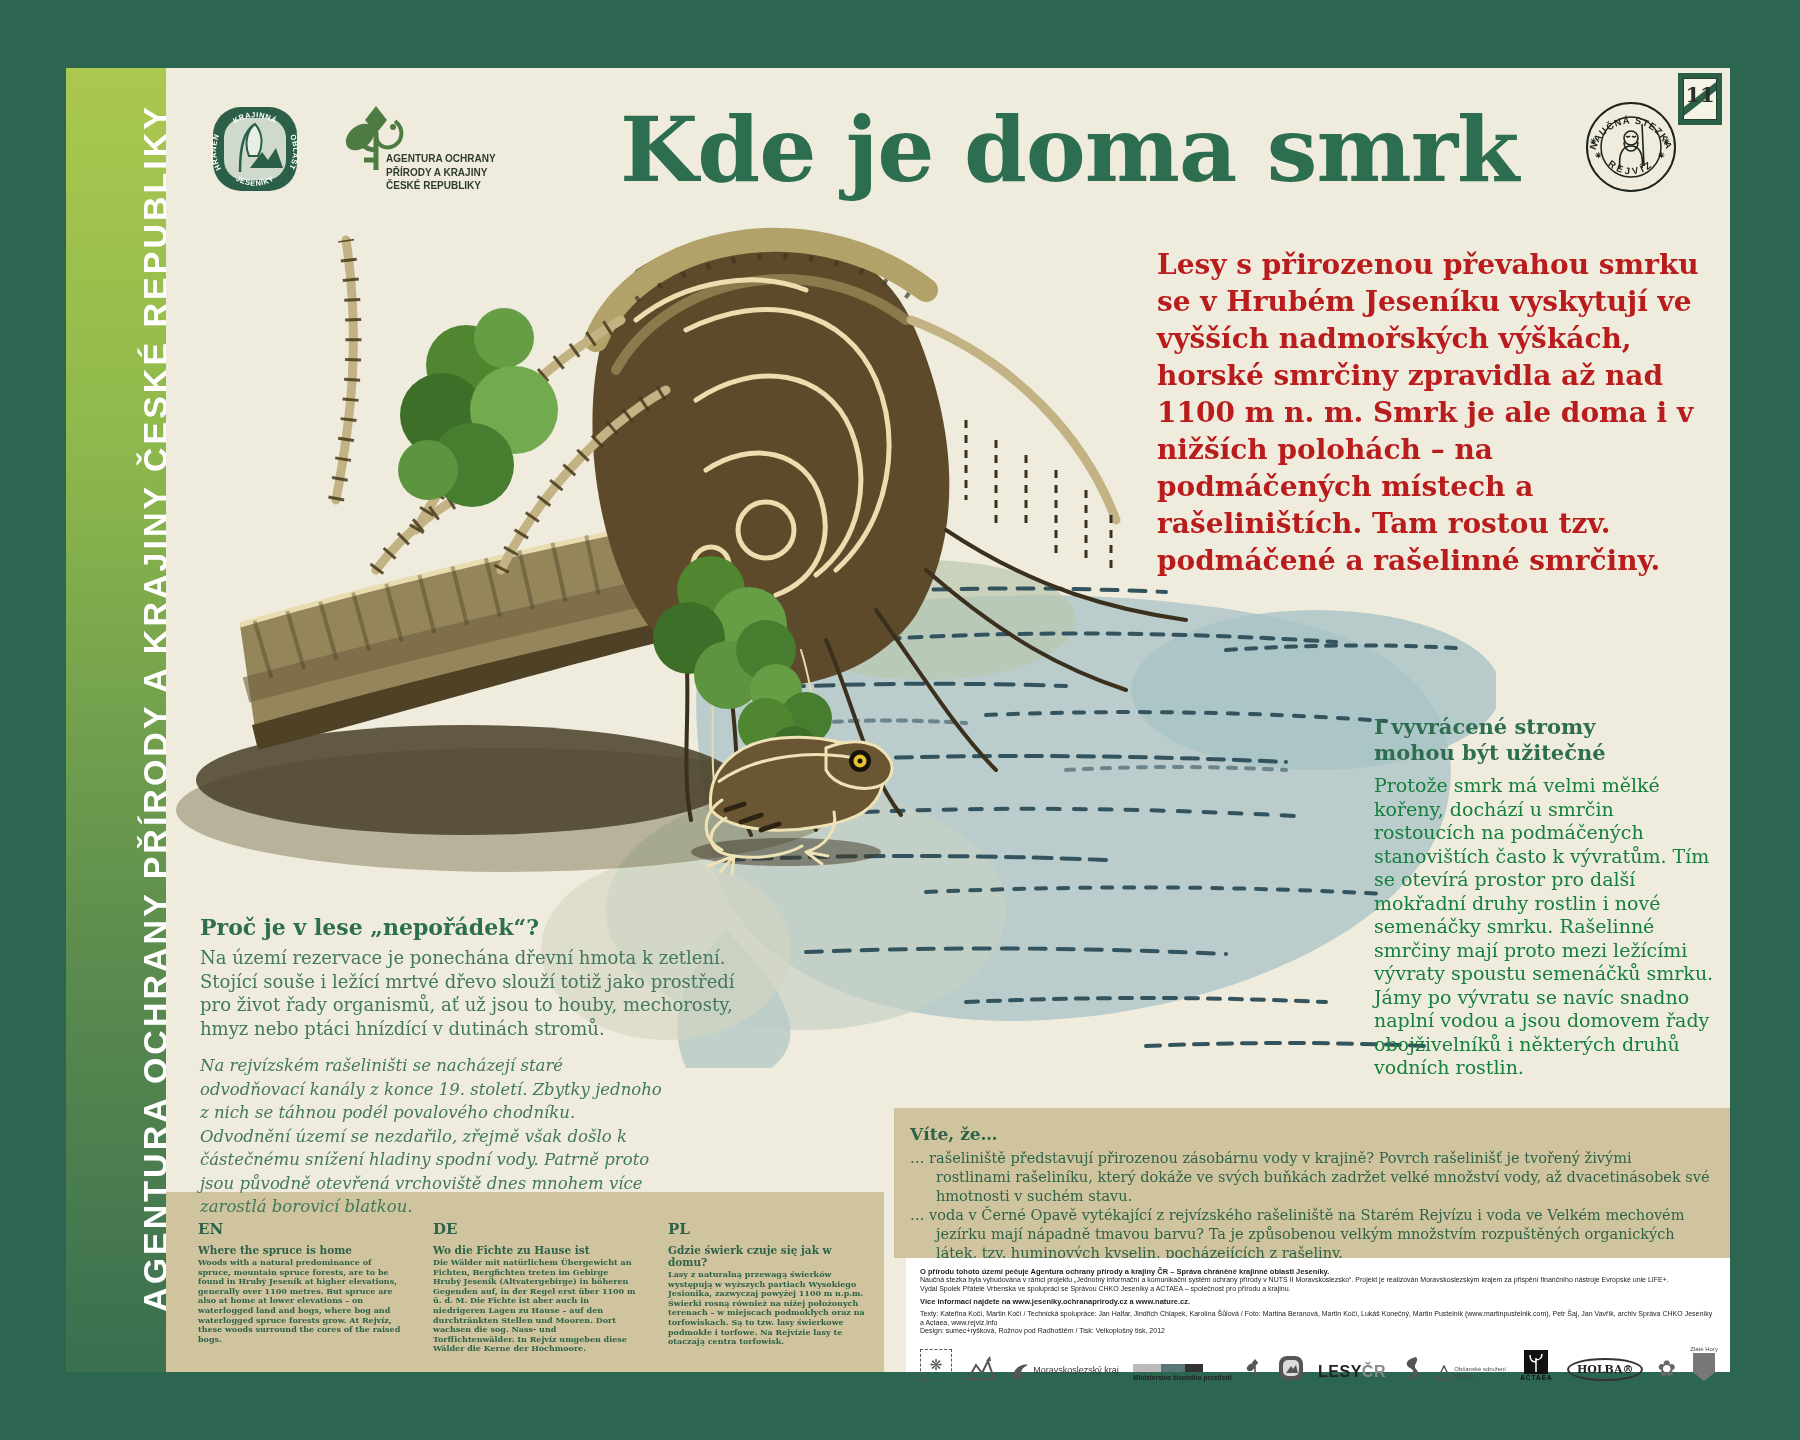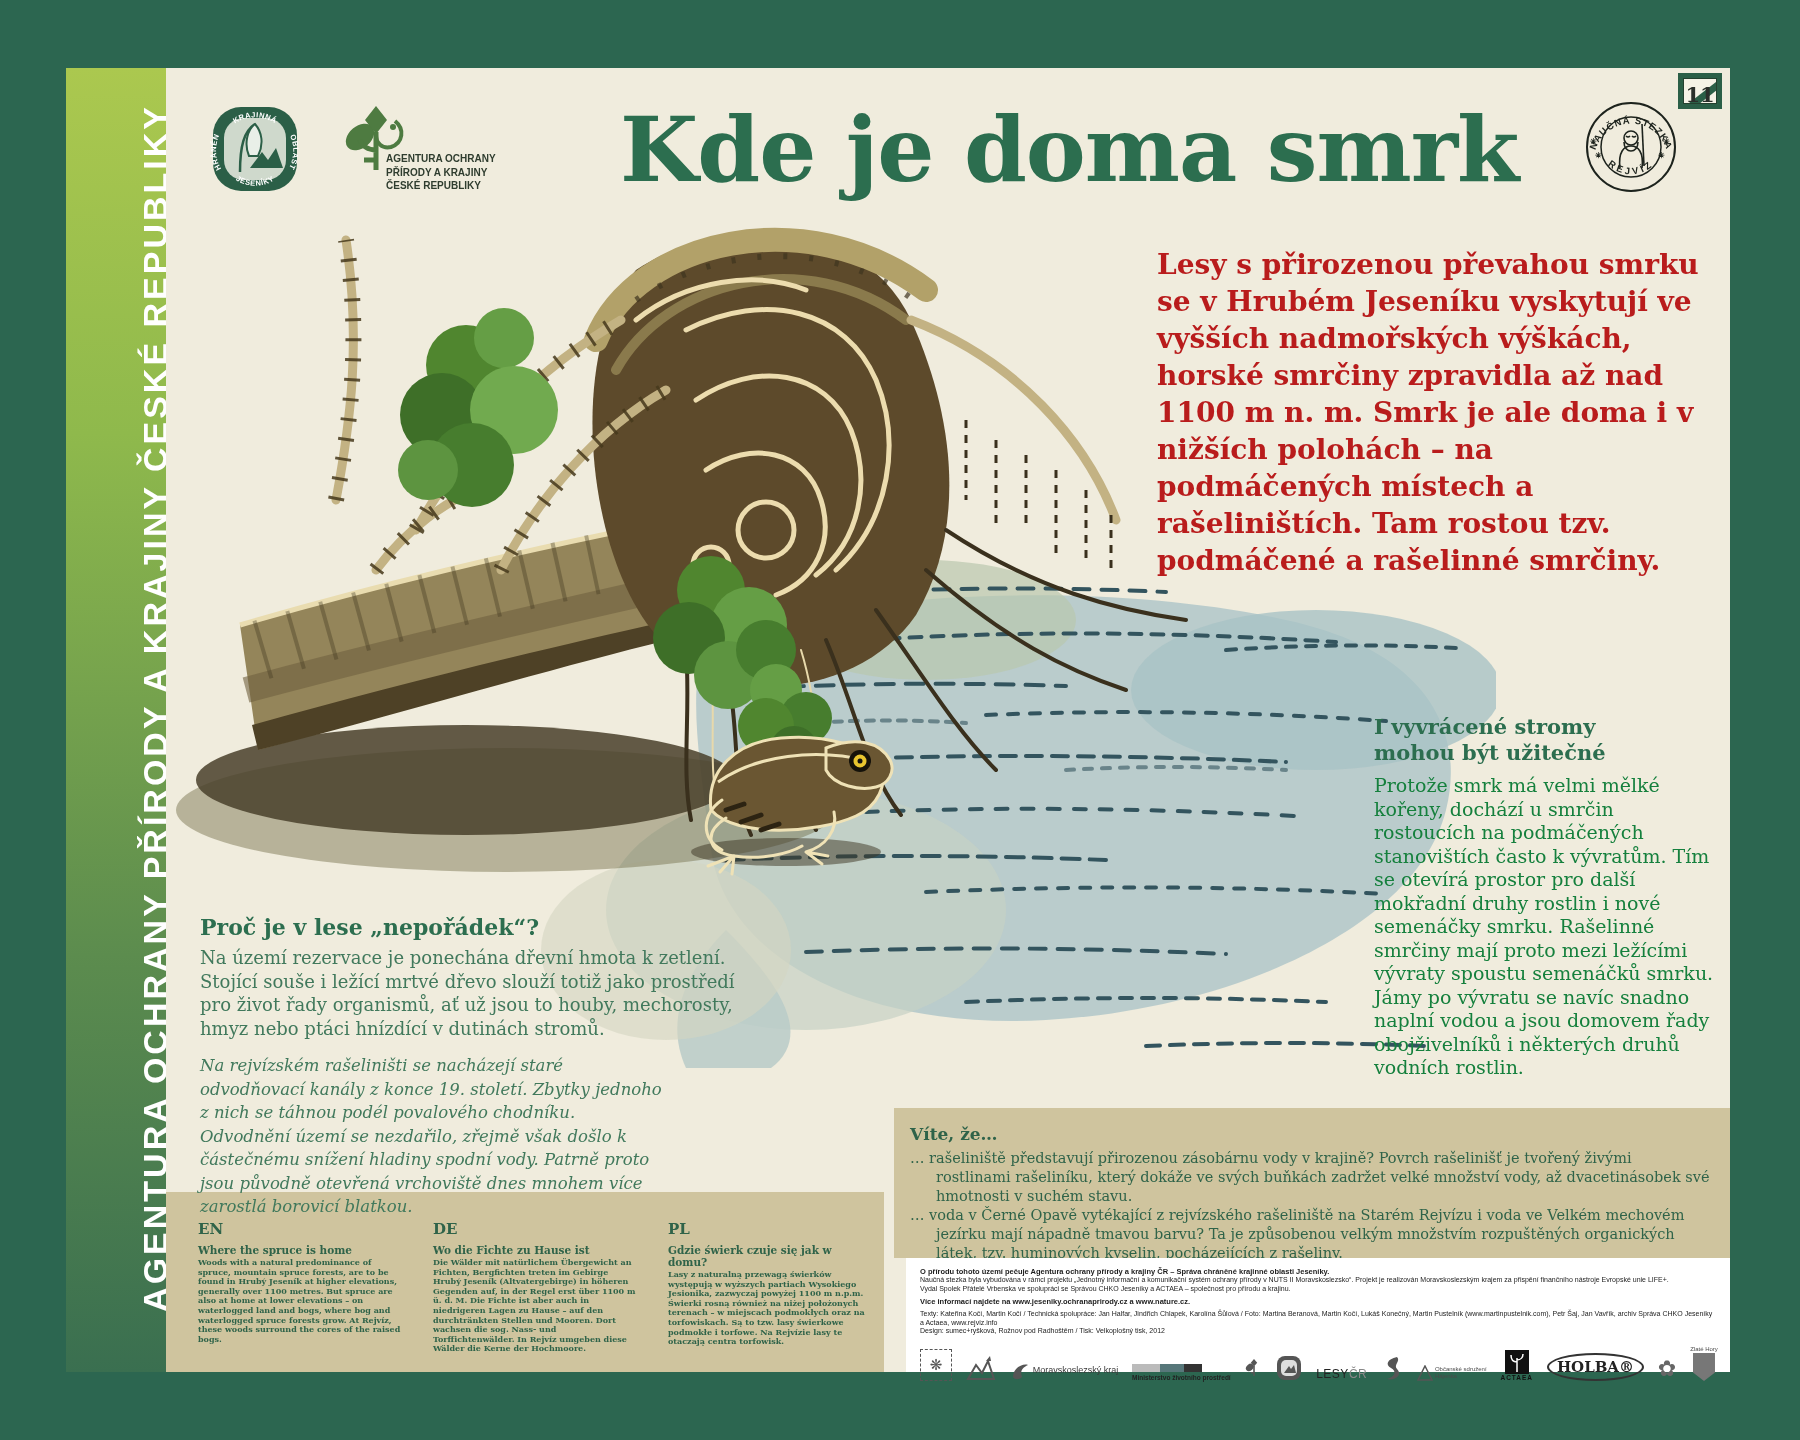--- a/index.html
+++ b/index.html
@@ -13,21 +13,21 @@
          color:#ffffff;font-family:"Liberation Sans",sans-serif;font-weight:bold;
          font-size:34px;letter-spacing:3px;}
   
   .content{position:absolute;left:166px;top:68px;width:1564px;height:1304px;background:#f0ecdd;}
   .abs{position:absolute;}
   
   .title{left:454px;top:28px;width:880px;text-align:center;color:#2c6e4f;
          font-weight:bold;font-size:90px;letter-spacing:-1px;white-space:nowrap;z-index:3;}
   .aopk-text{left:220px;top:84px;color:#2f3d2f;font-family:"Liberation Sans",sans-serif;
          font-weight:bold;font-size:10px;line-height:13.5px;white-space:pre-line;z-index:3;}
-  .badge11{left:1512px;top:5px;width:44px;height:36px;background:#2b5f47;z-index:4;}
+  .badge11{left:1512px;top:5px;width:44px;height:52px;background:#2b5f47;z-index:4;}
   .badge11 .inner{position:absolute;left:5px;top:5px;right:5px;bottom:5px;background:#f5f2e6;
          border:1px solid #24412f;overflow:hidden;}
   .badge11 .slash{position:absolute;left:-8px;top:14px;width:54px;height:7px;background:#2b5f47;
          transform:rotate(-38deg);}
   .badge11 .num{position:absolute;width:100%;text-align:center;top:3px;font-size:21px;
          font-weight:bold;color:#2b2f2b;}
   
   .intro{left:991px;top:178px;width:552px;color:#b91c1c;font-weight:bold;
          font-size:28px;line-height:37px;z-index:3;}
   .uprooted{left:1208px;top:646px;width:340px;z-index:3;}
@@ -58,26 +58,26 @@
   .footer .fl{font-size:7px;line-height:8.6px;}
   .footer .sp{height:4px;}
   .logo-row{display:flex;align-items:flex-end;justify-content:space-between;margin-top:5px;height:40px;color:#4a4a4a;}
   .lg{display:flex;flex-direction:column;align-items:center;justify-content:flex-end;font-family:"Liberation Sans",sans-serif;}
   .lg .cap{font-size:6px;line-height:7px;color:#4a4a4a;}
   .eu-box{width:30px;height:30px;border:1px dashed #555;display:flex;align-items:center;justify-content:center;font-size:15px;color:#555;}
   .mk{display:flex;align-items:center;gap:3px;font-size:9px;line-height:9px;color:#3a3a3a;}
   .mzp{display:flex;flex-direction:column;align-items:flex-start;}
   .mzp .bars{width:70px;height:8px;background:linear-gradient(90deg,#bbb 0 40%,#57777a 40% 75%,#333 75% 100%);}
   .mzp .cap2{font-size:6.5px;font-weight:bold;color:#222;margin-top:2px;}
-  .lesy{font-weight:normal;font-size:12px;color:#222;letter-spacing:.5px;}
+  .lesy{font-weight:bold;font-size:16px;color:#222;letter-spacing:.5px;}
   .lesy span{color:#888;}
   .actaea-sq{width:24px;height:24px;background:#111;position:relative;}
   .actaea-cap{font-size:6.5px;font-weight:bold;letter-spacing:1px;color:#111;}
   .holba{border:2px solid #333;border-radius:50%;padding:3px 8px;font-weight:bold;
-         font-size:15px;color:#222;font-family:"DejaVu Serif",serif;}
+         font-size:11px;color:#222;font-family:"DejaVu Serif",serif;}
   .crest{width:22px;height:28px;background:#777;clip-path:polygon(0 0,100% 0,100% 70%,50% 100%,0 70%);}
   .haj{font-size:6px;line-height:7px;color:#4a4a4a;display:flex;align-items:center;gap:2px;}
   svg{display:block;}
   .illo{position:absolute;left:0;top:102px;width:1330px;height:900px;z-index:1;}
   .logo-svg{position:absolute;z-index:3;}
 </style>
 </head>
 <body>
 
 <div class="panel">

